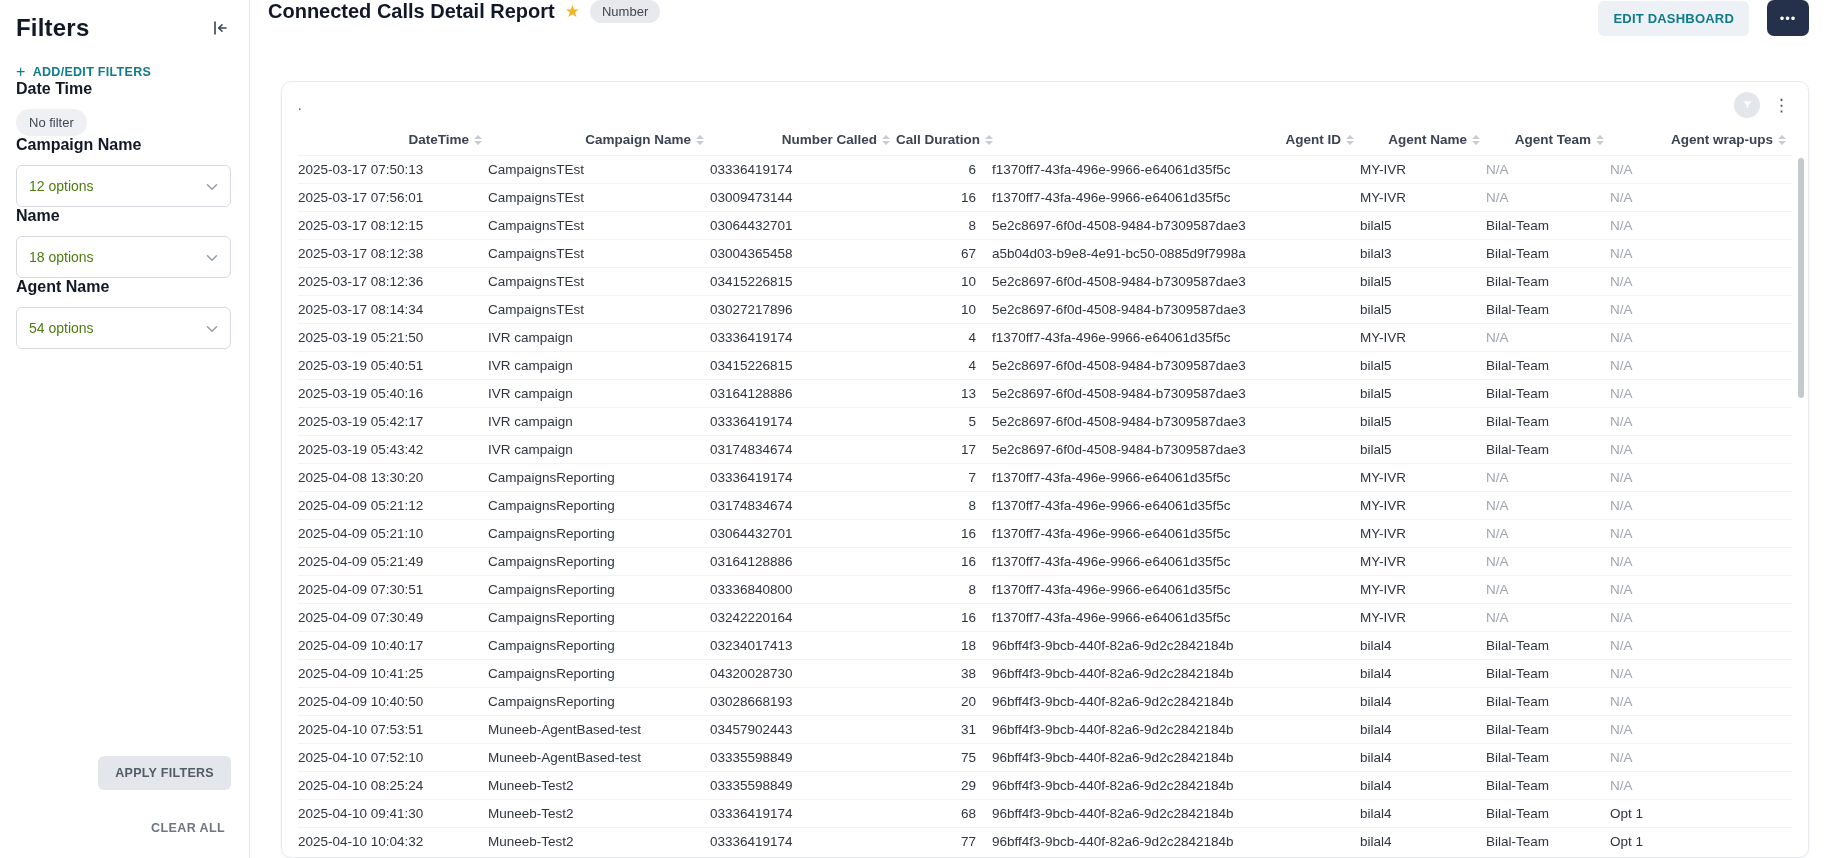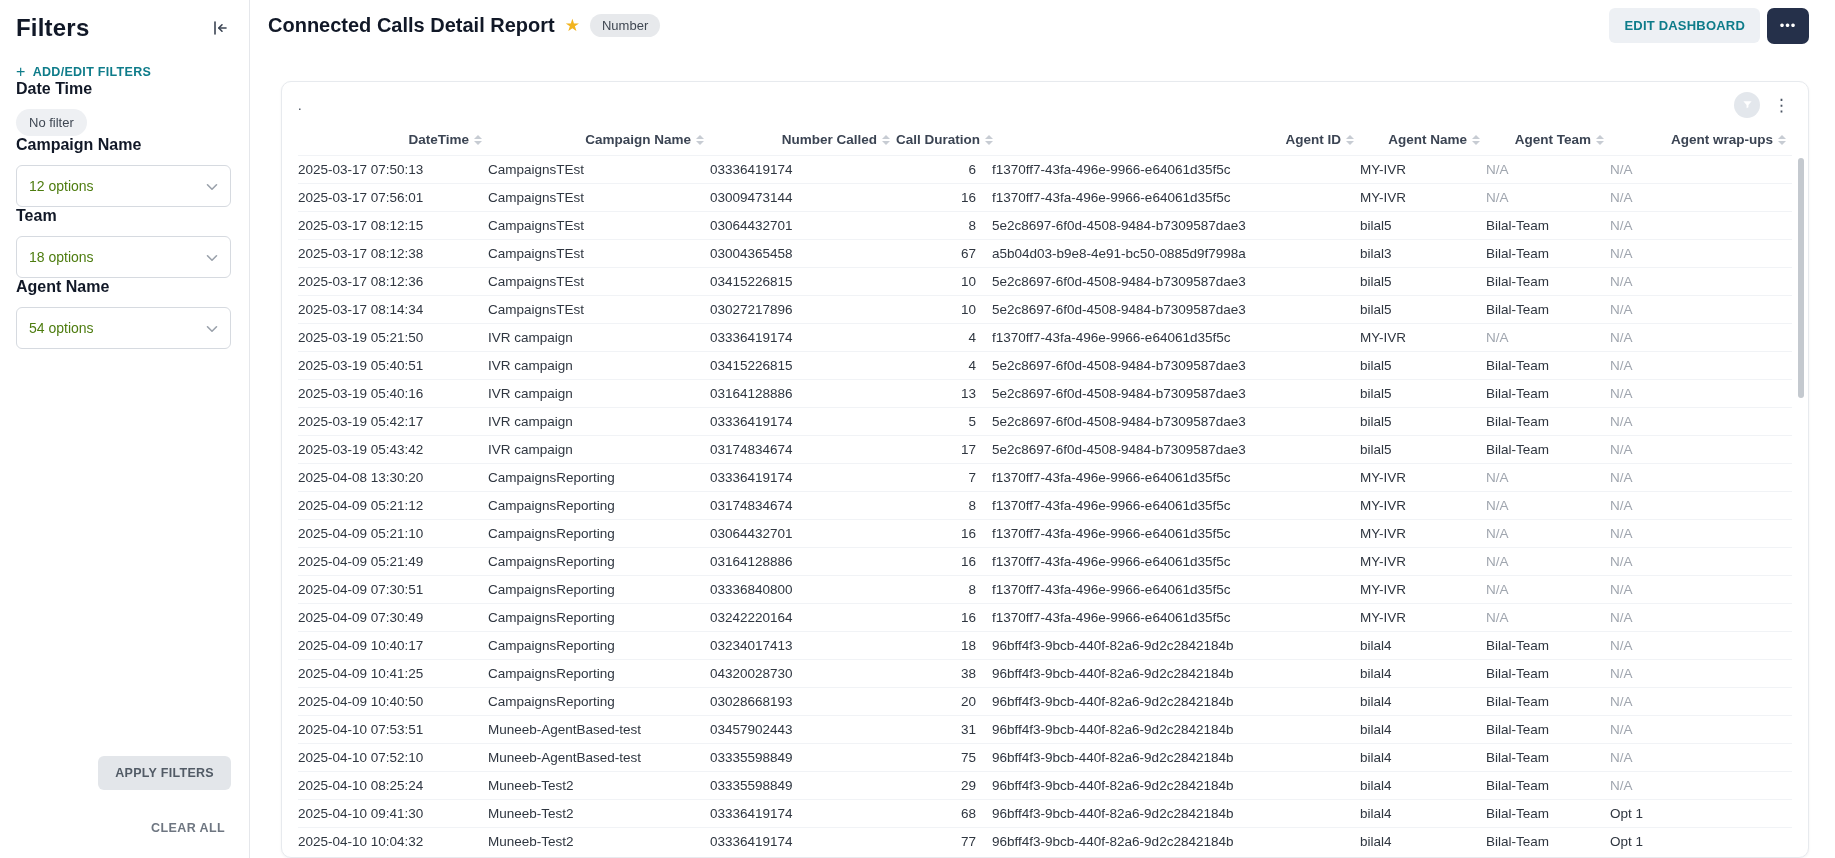--- a/index.html
+++ b/index.html
@@ -49,26 +49,26 @@
     padding: 10px 17px; border-radius: 6px; font-family: inherit; cursor: pointer;
   }
   .clear-btn {
     background: none; border: none; color: #6e7681;
     font-weight: 700; font-size: 12.5px; letter-spacing: .4px;
     font-family: inherit; cursor: pointer;
   }
 
   
   .main { flex: 1; min-width: 0; display: flex; flex-direction: column; padding: 0 26px 0 18px; }
-  .topbar { display: flex; align-items: center; justify-content: space-between; height: 58px; }
+  .topbar { display: flex; align-items: flex-start; justify-content: space-between; height: 58px; }
   .title-group { display: flex; align-items: center; gap: 10px; }
   .page-title { margin: 0; font-size: 20px; font-weight: 700; color: #111827; }
   .star { color: #f2b41f; font-size: 17px; cursor: pointer; line-height: 1; }
   .badge { background: #e7e9ec; color: #3f4752; font-size: 13px; padding: 4px 12px; border-radius: 13px; }
-  .actions { display: flex; align-items: center; gap: 7px; }
+  .actions { display: flex; align-items: center; gap: 18px; }
   .edit-dash {
     background: #edf0f4; border: none; color: #0e7c8a;
     font-weight: 700; font-size: 13px; letter-spacing: .2px;
     padding: 10px 15px; border-radius: 6px; font-family: inherit; cursor: pointer;
   }
   .more-btn {
     background: #25304a; border: none; color: #fff;
     width: 42px; height: 36px; border-radius: 7px;
     display: flex; align-items: center; justify-content: center;
     font-size: 13px; letter-spacing: 1px; cursor: pointer; font-family: inherit;
@@ -150,21 +150,21 @@
         <span>12 options</span>
         <span>
           <svg width="12" height="8" viewBox="0 0 12 8" fill="none">
               <path d="M1.5 1.8 6 6.2l4.5-4.4" stroke="#9aa1ab" stroke-width="1.6" stroke-linecap="round" stroke-linejoin="round"></path>
             </svg>
         </span>
       </div>
     </div>
 
     <div class="filter-section">
-      <div class="filter-label">Team</div>
+      <div class="filter-label">Name</div>
       <div class="select">
         <span>18 options</span>
         <span>
           <svg width="12" height="8" viewBox="0 0 12 8" fill="none">
               <path d="M1.5 1.8 6 6.2l4.5-4.4" stroke="#9aa1ab" stroke-width="1.6" stroke-linecap="round" stroke-linejoin="round"></path>
             </svg>
         </span>
       </div>
     </div>
 

